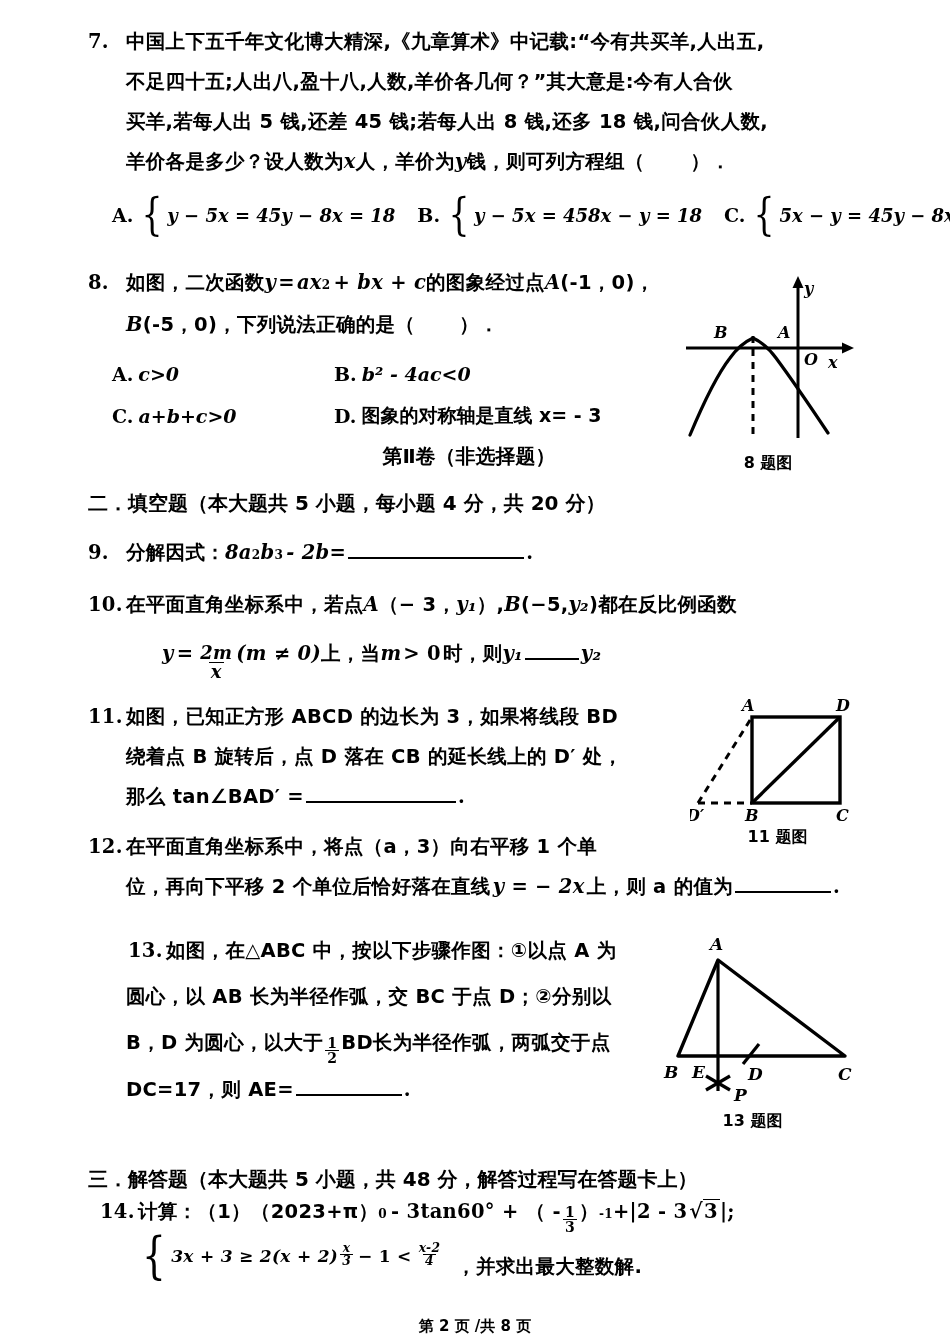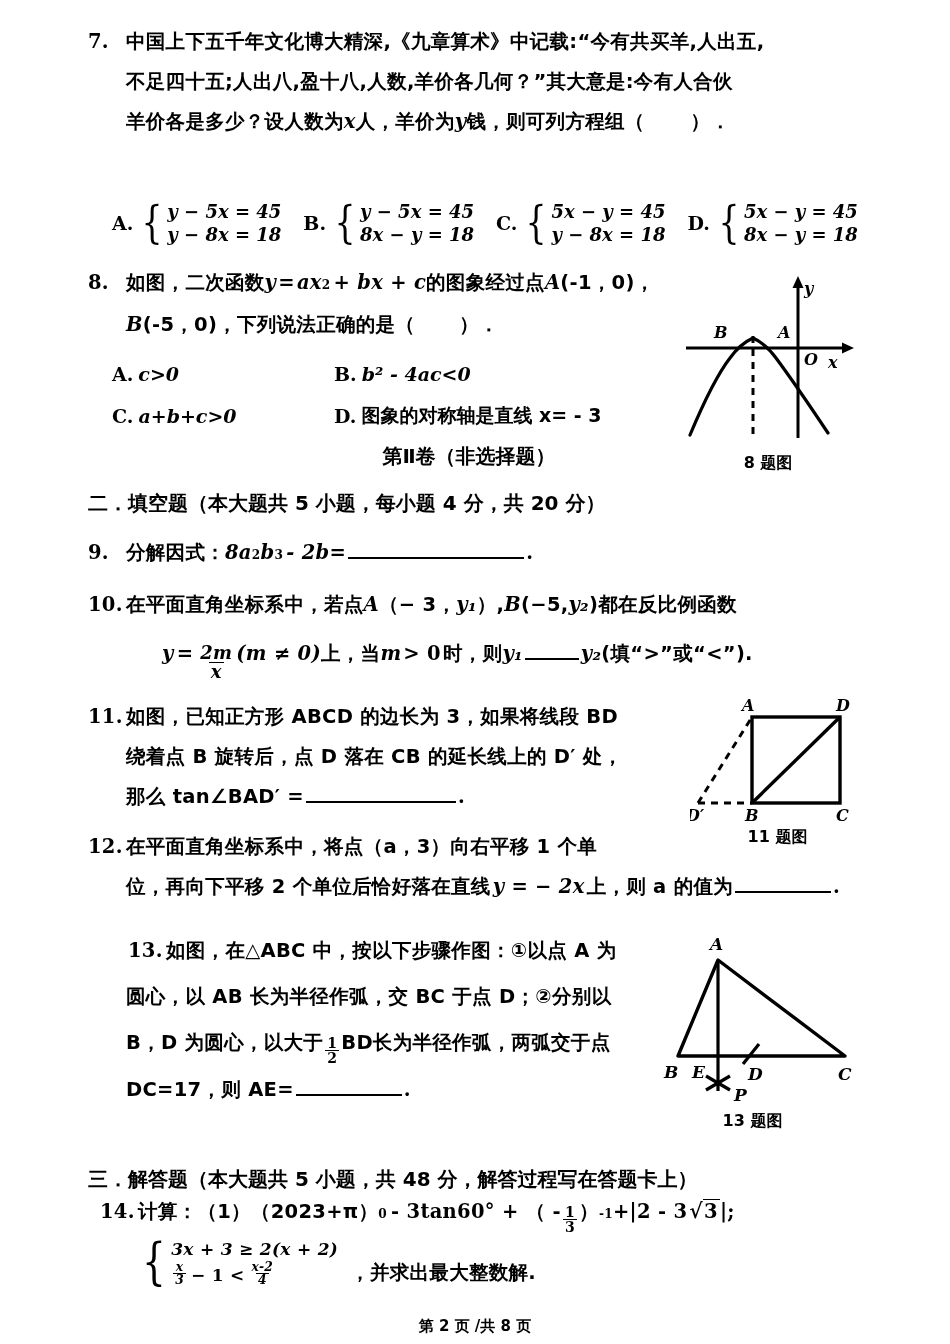--- a/index.html
+++ b/index.html
@@ -71,24 +71,25 @@
   }
   .brace {
     font-size: 44px;
     line-height: 30px;
     font-weight: 400;
     transform: scaleX(0.75);
     margin-right: 1px;
   }
   .sys-rows {
     display: flex;
-    flex-direction: column;
+    flex-direction: row;
     font-size: 18px;
     line-height: 23px;
     font-weight: 700;
+    align-items: center;
   }
 
   
   .frac {
     display: inline-flex;
     flex-direction: column;
     align-items: center;
     vertical-align: middle;
     margin: 0 2px;
     font-size: 0.92em;
@@ -168,20 +169,24 @@
     <div class="line">
       <span class="qnum">7.</span>
       <span class="cn">中国上下五千年文化博大精深,《九章算术》中记载:“今有共买羊,人出五,</span>
     </div>
     <div class="line">
       <span class="indent"></span>
       <span class="cn">不足四十五;人出八,盈十八,人数,羊价各几何？”其大意是:今有人合伙</span>
     </div>
     <div class="line">
       <span class="indent"></span>
+      <span class="cn">买羊,若每人出 5 钱,还差 45 钱;若每人出 8 钱,还多 18 钱,问合伙人数,</span>
+    </div>
+    <div class="line">
+      <span class="indent"></span>
       <span class="cn">羊价各是多少？设人数为</span>
       <span class="mi">x</span>
       <span class="cn">人，羊价为</span>
       <span class="mi">y</span>
       <span class="cn">钱，则可列方程组（</span>
       <span style="display:inline-block;width:46px;"></span>
       <span class="cn">）．</span>
     </div>
   </div>
 
@@ -334,21 +339,20 @@
         <span class="den mi">x</span>
       </span>
       <span class="mi">(m ≠ 0)</span>
       <span class="cn">上，当</span>
       <span class="mi">m</span>
       <span class="mn" style="margin:0 2px;">&gt; 0</span>
       <span class="cn">时，则</span>
       <span class="mi">y₁</span>
       <span class="blank" style="width:54px;"></span>
       <span class="mi">y₂</span>
-      <span class="cn">(填“&gt;”或“&lt;”).</span>
     </div>
   </div>
 
   <div class="q-block" style="top:697px;">
     <div class="line">
       <span class="qnum">11.</span>
       <span class="cn">如图，已知正方形 ABCD 的边长为 3，如果将线段 BD</span>
     </div>
     <div class="line">
       <span class="indent"></span>

